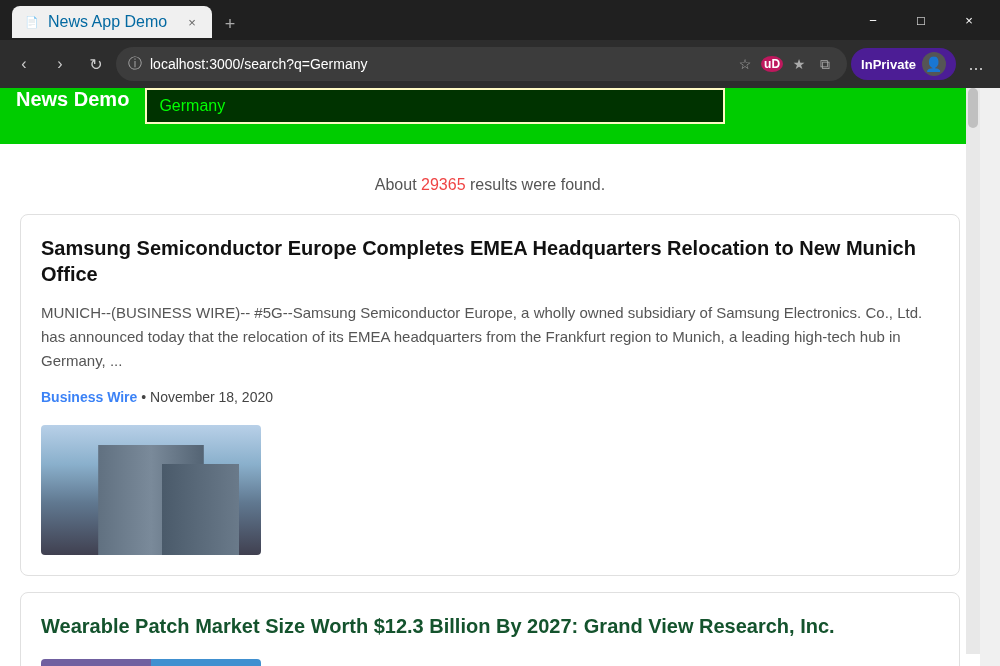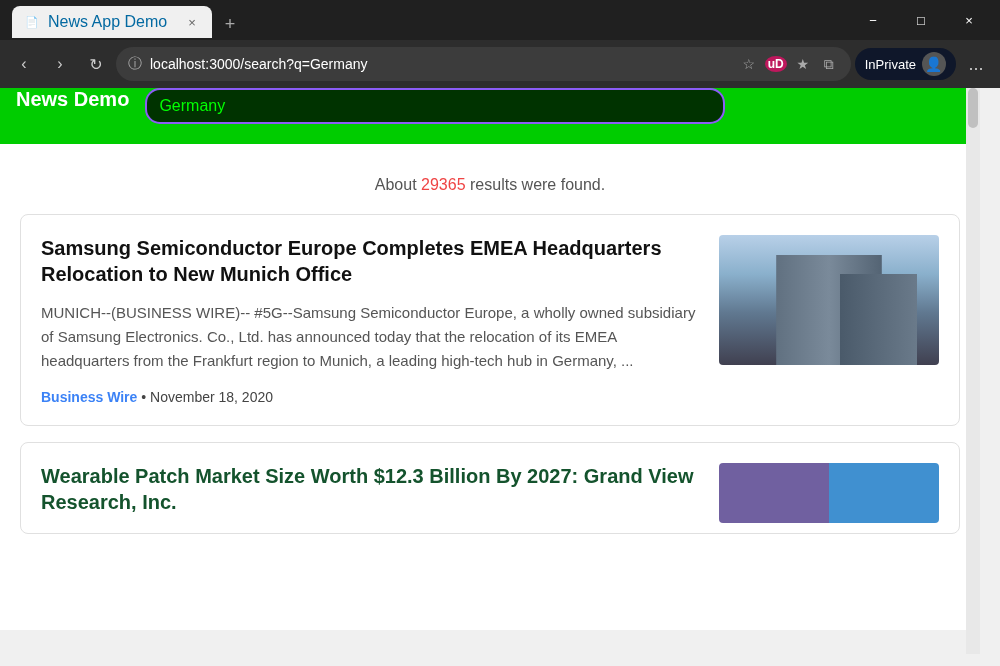--- a/index.html
+++ b/index.html
@@ -150,27 +150,27 @@
       align-items: center;
       justify-content: center;
       font-size: 12px;
       font-weight: bold;
       color: #fff;
     }
     .inprivate-btn {
       display: flex;
       align-items: center;
       gap: 6px;
-      background: #0f172a;
+      background: #4c1d95;
       border-radius: 20px;
       padding: 4px 10px 4px 10px;
       cursor: pointer;
       color: #fff;
       font-size: 13px;
-      font-weight: 400;
+      font-weight: 700;
     }
     .profile-avatar {
       width: 24px;
       height: 24px;
       background: #555;
       border-radius: 50%;
       display: flex;
       align-items: center;
       justify-content: center;
       font-size: 14px;
@@ -203,22 +203,22 @@
       white-space: nowrap;
     }
     .search-input-container {
       flex: 1;
       max-width: 580px;
     }
     .search-input {
       width: 100%;
       height: 36px;
       background: #003300;
-      border: 2px solid #8b5cf6;
-      border-radius: 15px;
+      border: 2px solid #fef9c3;
+      border-radius: 0;
       color: #00ff00;
       font-size: 16px;
       padding: 0 12px;
       outline: none;
     }
     .github-btn {
       background: transparent;
       border: 2px solid #006600;
       color: #fff;
       padding: 6px 16px;
@@ -248,20 +248,21 @@
     
     .news-card {
       border: 1px solid #e0e0e0;
       border-radius: 8px;
       padding: 20px;
       margin-bottom: 16px;
       background: #fff;
       display: flex;
       gap: 20px;
       align-items: flex-start;
+      flex-direction: column;
     }
     .card-content { flex: 1; }
     .card-title {
       font-size: 20px;
       font-weight: bold;
       color: #111;
       margin-bottom: 14px;
       line-height: 1.3;
     }
     .card-snippet {

